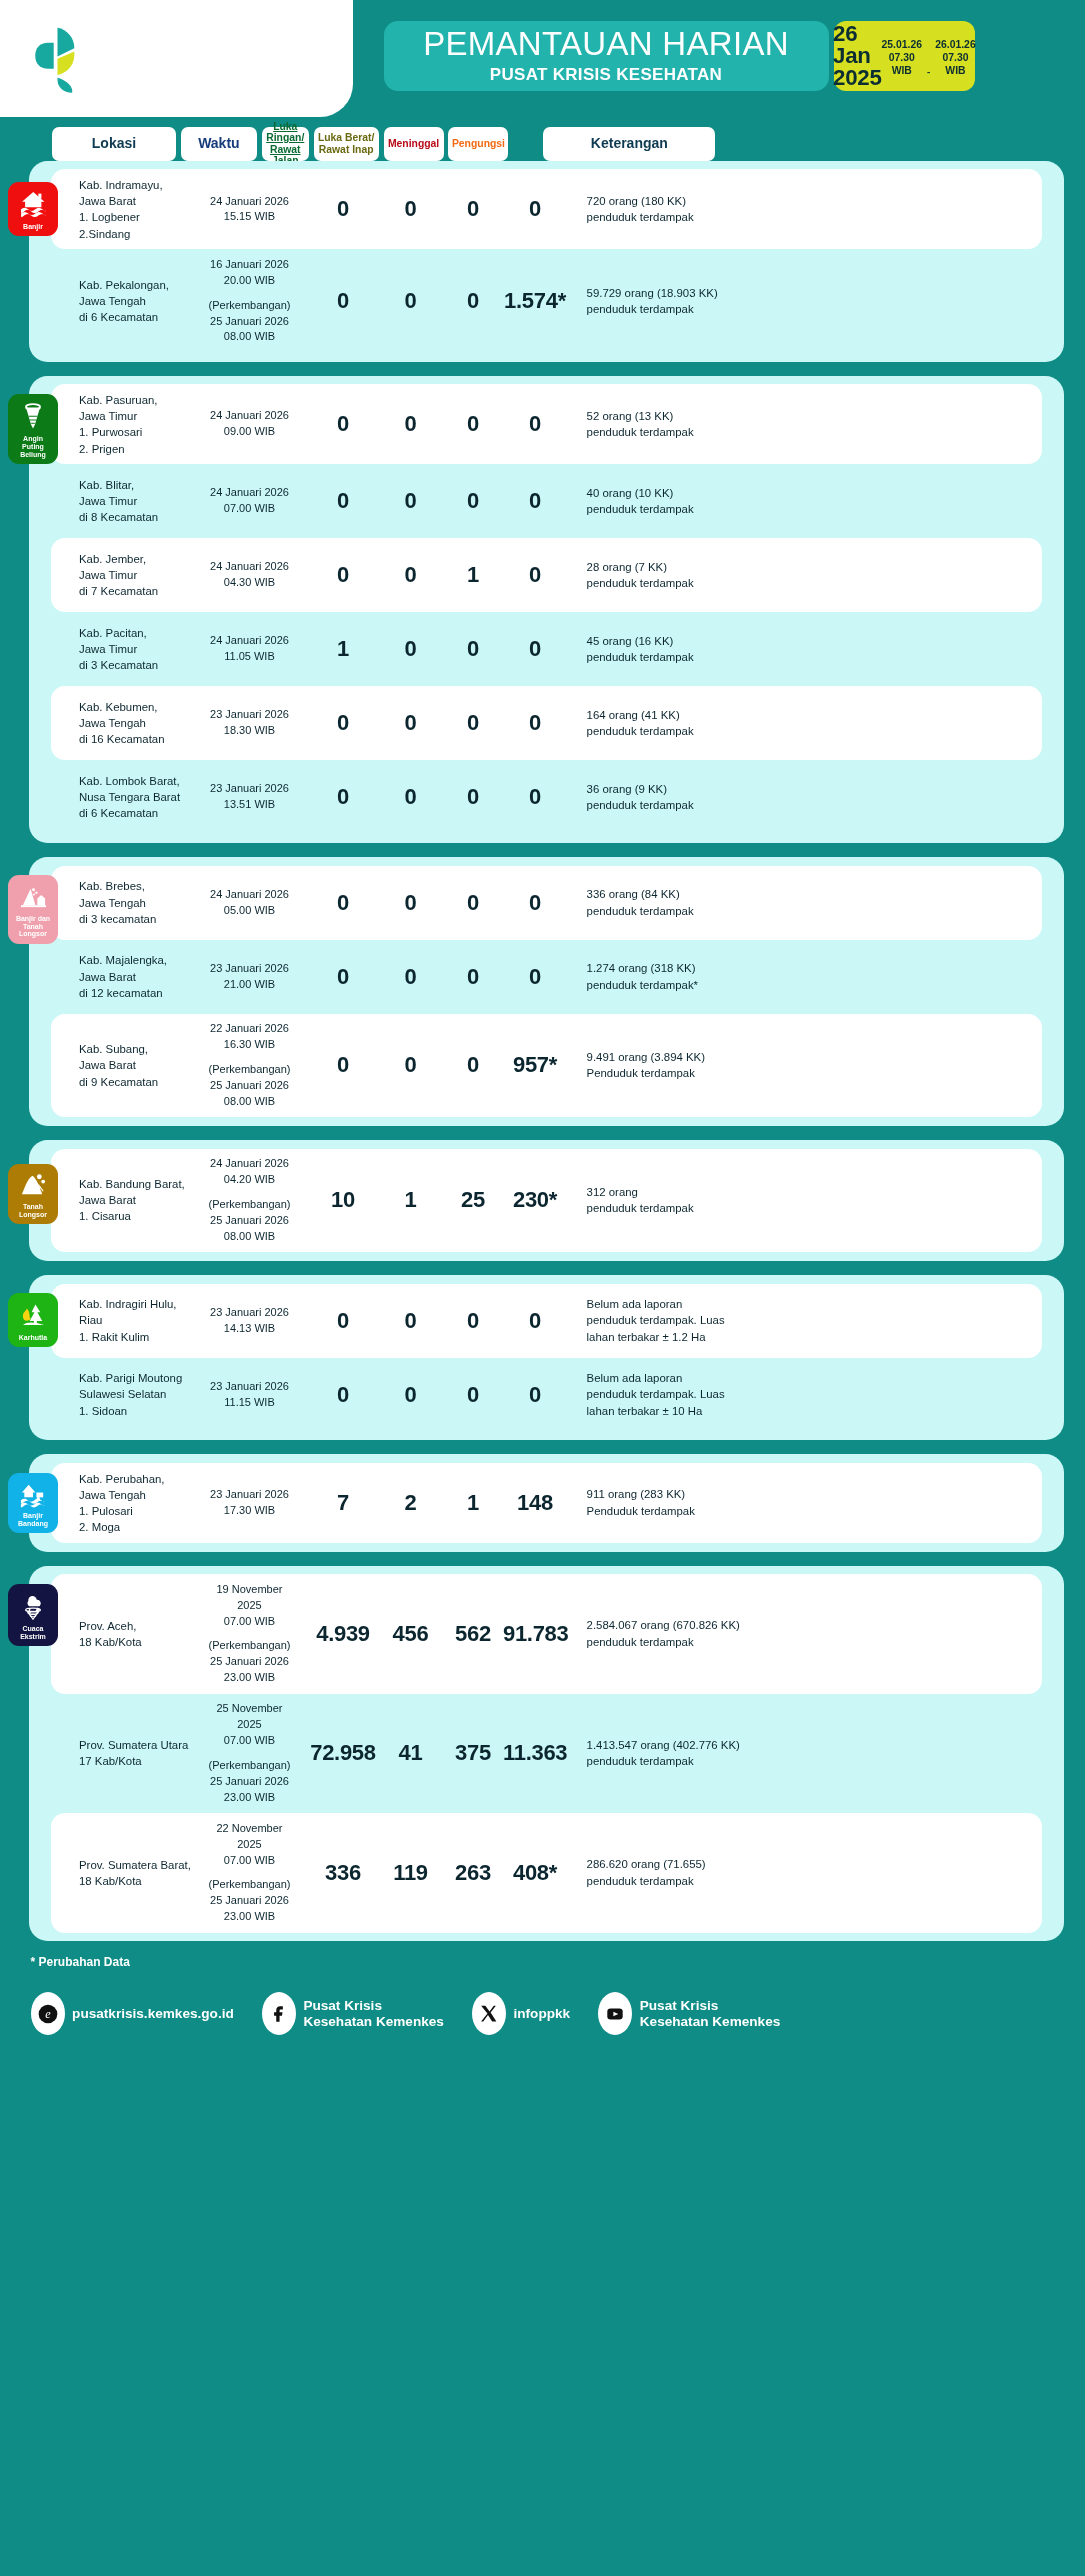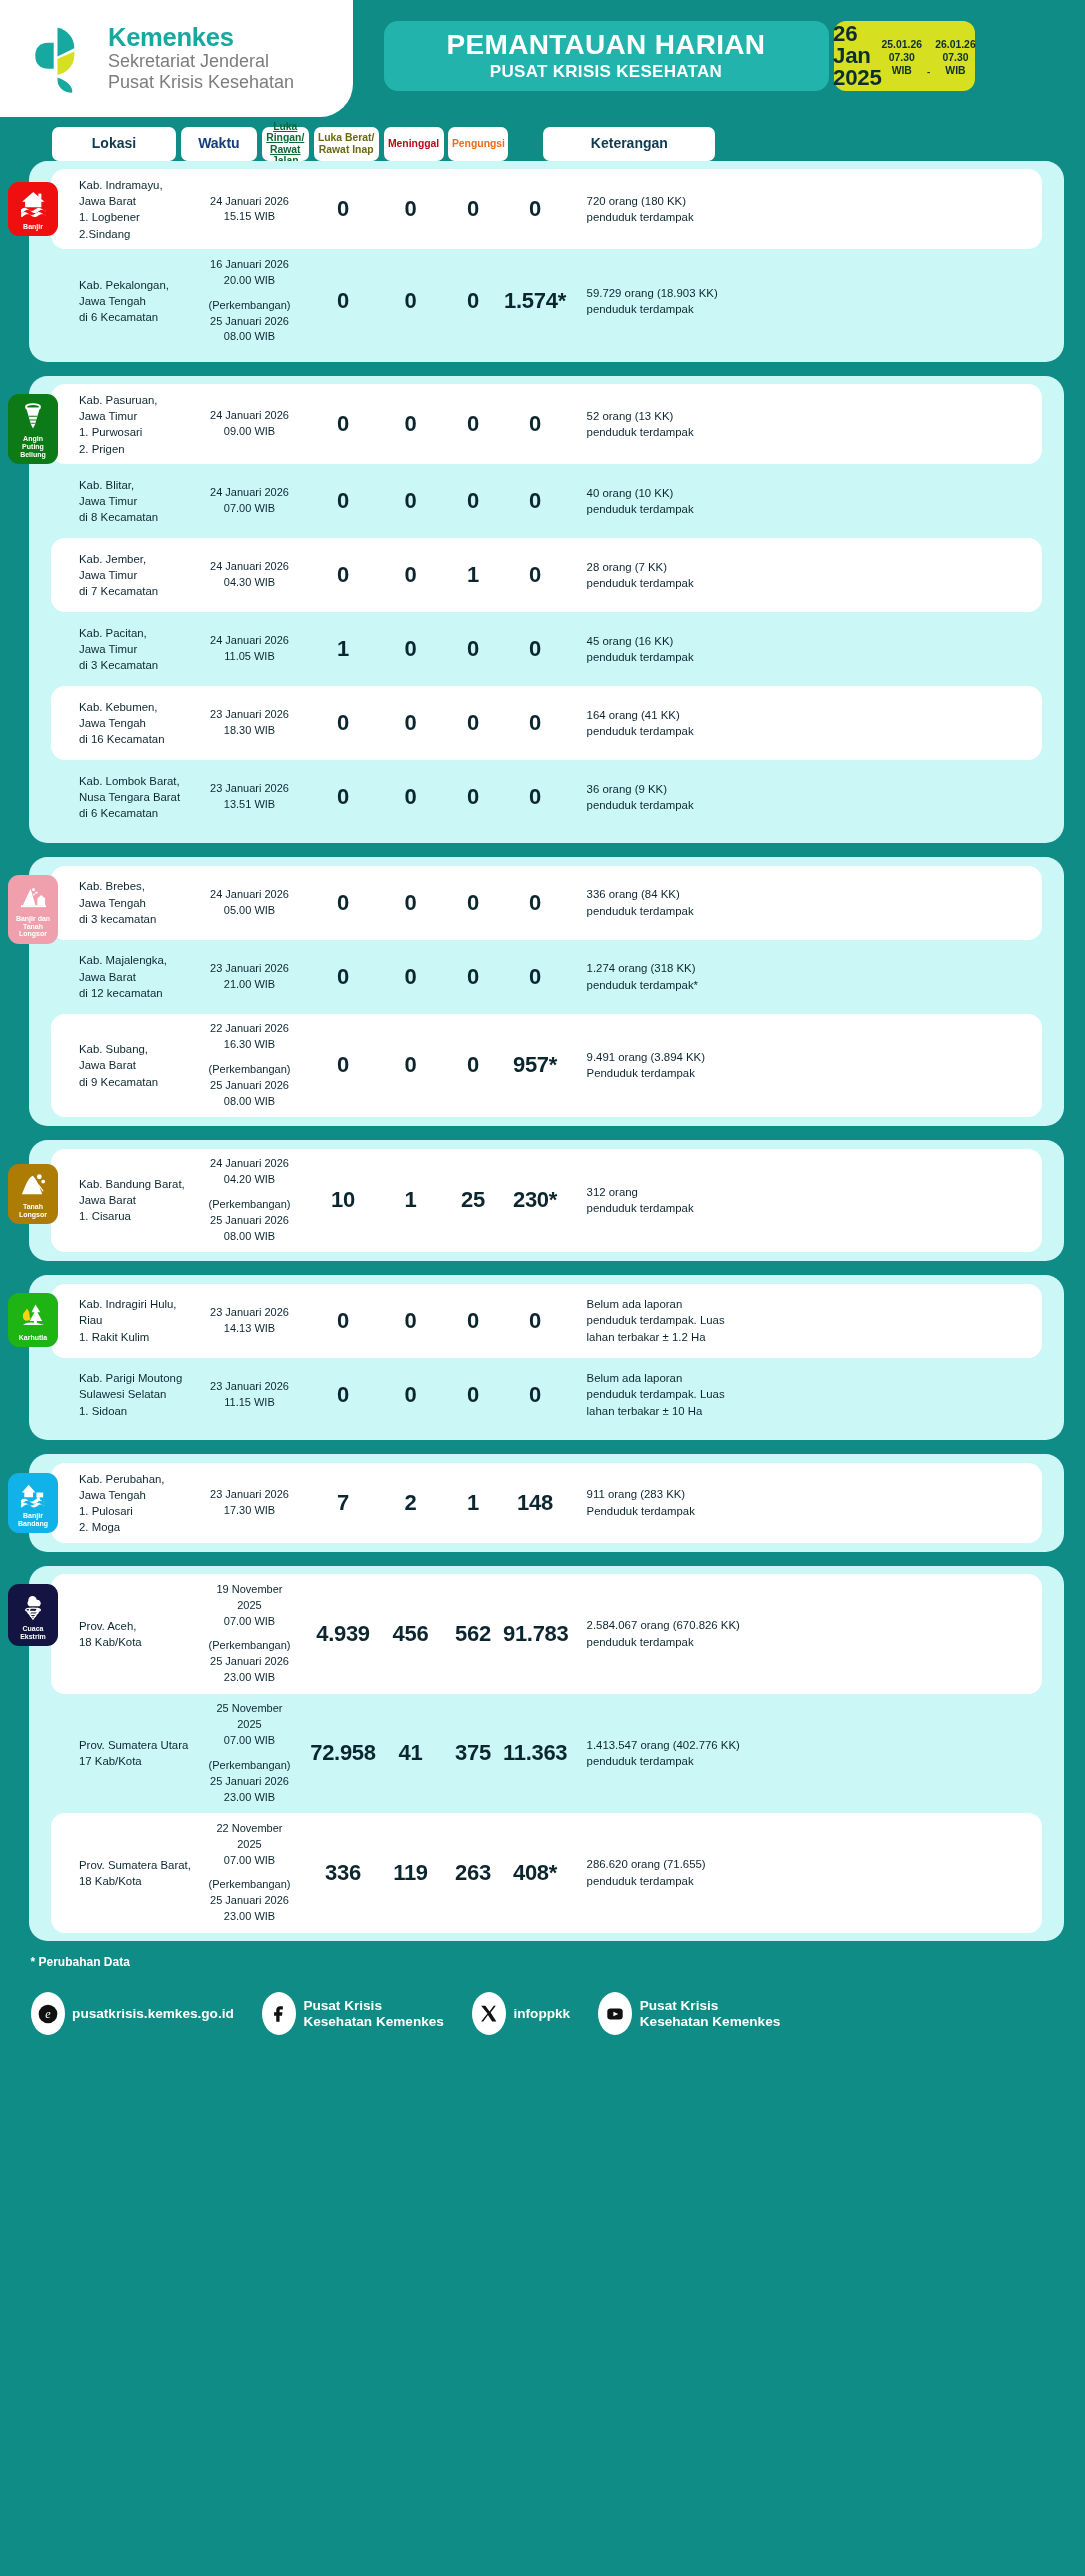--- a/index.html
+++ b/index.html
@@ -55,21 +55,21 @@
     border-radius: 14px;
     width: 445px;
     height: 70px;
     display: flex;
     flex-direction: column;
     align-items: center;
     justify-content: center;
     padding: 0 14px;
   }
   .title-main {
-    color: #FFFFFF; font-size: 28px; font-weight: bold;
+    color: #FFFFFF; font-size: 33px; font-weight: normal;
     letter-spacing: 0.3px; line-height: 1.05;
   }
   .title-sub {
     color: #FFFFFF; font-size: 17px; font-weight: bold;
     letter-spacing: 0.3px; margin-top: 3.3px;
   }
   .date-card {
     background: #D6E021;
     border-radius: 12px;
     width: 141px;
@@ -231,25 +231,20 @@
     <div class="logo-card">
       <span class="logo-mark">
         <svg viewBox="0 0 118 128" width="64" height="70">
           <path d="M30 34 C14 34 6 44 6 58 C6 72 14 82 30 82 L42 82 L42 34 Z" fill="#17A8A0"></path>
           <path d="M46 6 C66 10 78 26 78 44 L46 60 Z" fill="#17A8A0"></path>
           <path d="M46 64 L78 50 C80 70 70 88 46 94 Z" fill="#D6E021"></path>
           <path d="M46 98 C66 104 76 116 74 126 C58 126 46 116 46 98 Z" fill="#17A8A0"></path>
           <rect x="40" y="4" width="7" height="122" fill="#FFFFFF"></rect>
         </svg>
       </span>
-      <div class="logo-text">
-        <div class="logo-l1">Kemenkes</div>
-        <div class="logo-l2">Sekretariat Jenderal</div>
-        <div class="logo-l3">Pusat Krisis Kesehatan</div>
-      </div>
     </div>
 
     <div class="title-block">
       <div class="title-card">
         <div class="title-main">PEMANTAUAN HARIAN</div>
         <div class="title-sub">PUSAT KRISIS KESEHATAN</div>
       </div>
       <div class="date-card">
         <div class="date-big">26 Jan 2025</div>
         <div class="date-range">

